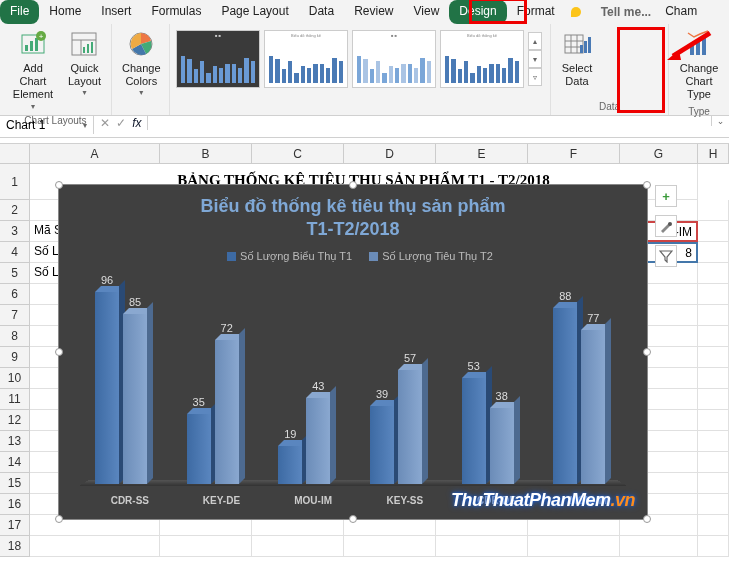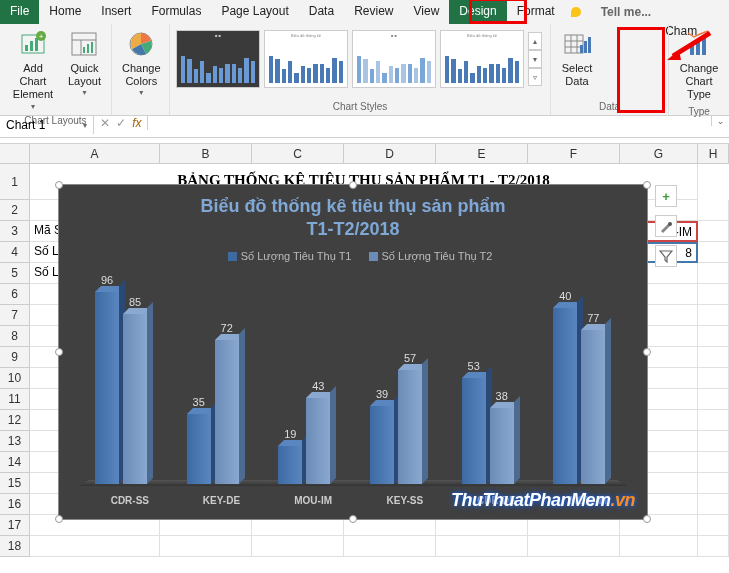--- a/index.html
+++ b/index.html
@@ -1,24 +1,24 @@
 <!DOCTYPE html>
 <html><head>
 <meta charset="utf-8">
 <style>
 * { box-sizing: border-box; margin: 0; padding: 0; font-family: "Segoe UI", Arial, sans-serif; }
 body { background: #fff; width: 729px; height: 573px; overflow: hidden; position: relative; }
 
 
 .titlebar { background: #f3f3f3; display: flex; height: 24px; align-items: stretch; font-size: 12px; }
-.titlebar .tab { padding: 4px 10px; color: #222; cursor: pointer; }
+.titlebar .tab { padding: 4px 10px; color: #222; cursor: pointer; border-radius: 8px; }
 .titlebar .tab.file { background: #217346; color: #fff; }
 .titlebar .tab.active { background: #217346; color: #fff; }
 .titlebar .tellme { color: #666; padding: 4px 6px; display: flex; align-items: center; gap: 20px; font-weight: bold; }
-.titlebar .user { padding: 4px 8px; color: #222; margin-top: 20px; }
+.titlebar .user { padding: 4px 8px; color: #222; }
 .bulb { width: 10px; height: 10px; background: #fcc419; border-radius: 50% 50% 50% 0; display: inline-block; }
 
 .red-box { position: absolute; border: 3px solid #e00; pointer-events: none; }
 
 
 .ribbon { background: #f3f3f3; border-bottom: 1px solid #d0d0d0; height: 92px; display: flex; }
 .ribbon-group { border-right: 1px solid #e0e0e0; padding: 2px 6px 0; display: flex; flex-direction: column; justify-content: space-between; }
 .ribbon-group .controls { display: flex; gap: 4px; align-items: flex-start; }
 .ribbon-group .group-label { text-align: center; font-size: 10px; color: #666; padding: 2px 0 3px; }
 .ribbon-btn { display: flex; flex-direction: column; align-items: center; padding: 2px 4px; font-size: 11px; color: #222; cursor: pointer; text-align: center; line-height: 1.2; }
@@ -34,21 +34,21 @@
 .style-thumb.dark .t { color: #ccc; }
 .style-thumb.dark .mini-bars span { background: #6a9ad5; }
 .style-nav { display: flex; flex-direction: column; }
 .style-nav span { width: 14px; height: 18px; border: 1px solid #ccc; background: #fff; font-size: 8px; display:flex; align-items:center; justify-content:center; color:#666; cursor:pointer; }
 
 
 .formula-row { height: 22px; border-bottom: 1px solid #d0d0d0; display: flex; align-items: flex-start; font-size: 12px; }
 .namebox { width: 94px; border-right: 1px solid #d0d0d0; padding: 2px 6px; display:flex; align-items:center; justify-content:space-between; }
 .namebox .dd { font-size: 8px; color: #666; }
 .fx-btns { display: flex; align-items: center; padding: 0 6px; gap: 6px; color: #999; border-right: 1px solid #d0d0d0; }
-.fx-btns .fx { font-style: italic; color: #a16207; }
+.fx-btns .fx { font-style: italic; color: #0f172a; }
 .formula-input { flex: 1; padding: 2px 6px; }
 .formula-expand { width: 18px; border-left: 1px solid #d0d0d0; display:flex; align-items:center; justify-content:center; font-size:9px; color:#666; }
 
 
 .grid-wrap { position: relative; }
 .col-headers { display: flex; height: 20px; background: #f3f3f3; font-size: 12px; }
 .col-headers .corner { width: 30px; border-right: 1px solid #ccc; border-bottom: 1px solid #ccc; }
 .col-headers .ch { border-right: 1px solid #ccc; border-bottom: 1px solid #ccc; text-align: center; line-height: 20px; color: #333; }
 .rows { }
 .row { display: flex; height: 21px; }
@@ -231,21 +231,20 @@
             <span style="height:75%"></span>
             <span style="height:65%"></span>
           </div>
       </div>
       <div class="style-nav">
           <span>▴</span>
           <span>▾</span>
           <span>▿</span>
         </div>
     </div>
-    <div class="group-label">Chart Styles</div>
   </div>
 
   <div class="ribbon-group" style="width:118px">
     <div class="controls">
       <div class="ribbon-btn">
         <div class="ico">
             <svg width="30" height="30">
               <rect x="3" y="6" width="18" height="18" fill="none" stroke="#888"></rect>
               <line x1="3" y1="12" x2="21" y2="12" stroke="#888"></line>
               <line x1="3" y1="18" x2="21" y2="18" stroke="#888"></line>
@@ -512,21 +511,21 @@
   <div class="handle" style="left:-4px;top:50%;margin-top:-4px"></div>
     <div class="handle" style="right:-4px;top:50%;margin-top:-4px"></div>
   <div class="handle" style="left:-4px;bottom:-4px"></div>
     <div class="handle" style="left:50%;bottom:-4px;margin-left:-4px"></div>
     <div class="handle" style="right:-4px;bottom:-4px"></div>
 
   <div class="chart-title">
     <span>Biểu đồ thống kê tiêu thụ sản phẩm</span><br><span>T1-T2/2018</span>
   </div>
   <div class="chart-legend">
-    <span class="sw" style="background:#3d6aa3"></span><span>Số Lượng Tiêu Thụ T1</span>
+    <span class="sw" style="background:#3d6aa3"></span><span>Số Lượng Biểu Thụ T1</span>
     <span class="sw" style="background:#6b8cb8"></span><span>Số Lượng Tiêu Thụ T2</span>
   </div>
 
   <div class="plot">
     <div class="floor"></div>
     <div id="bars-container">
         <div class="group-cluster" style="left:10px;width:81.66666666666667px">
           <div class="bar3d" style="left:6px;height:192px">
       <div class="front" style="background:linear-gradient(90deg,#3d6aa3,#5a86bf)"></div>
       <div class="top" style="background:#5a86bf"></div>
@@ -599,21 +598,21 @@
       <div class="side" style="background:#4d6a90"></div>
       <div class="dlabel">38</div>
           </div>
           <div class="cat-label">CDR-DE</div>
         </div>
         <div class="group-cluster" style="left:468.33333333333337px;width:81.66666666666667px">
           <div class="bar3d" style="left:6px;height:176px">
       <div class="front" style="background:linear-gradient(90deg,#3d6aa3,#5a86bf)"></div>
       <div class="top" style="background:#5a86bf"></div>
       <div class="side" style="background:#2a4a75"></div>
-      <div class="dlabel">40</div>
+      <div class="dlabel">88</div>
           </div>
           <div class="bar3d" style="left:34px;height:154px">
       <div class="front" style="background:linear-gradient(90deg,#6b8cb8,#8aa8d0)"></div>
       <div class="top" style="background:#8aa8d0"></div>
       <div class="side" style="background:#4d6a90"></div>
       <div class="dlabel">77</div>
           </div>
           <div class="cat-label">MOU-IM</div>
         </div>
       </div>

